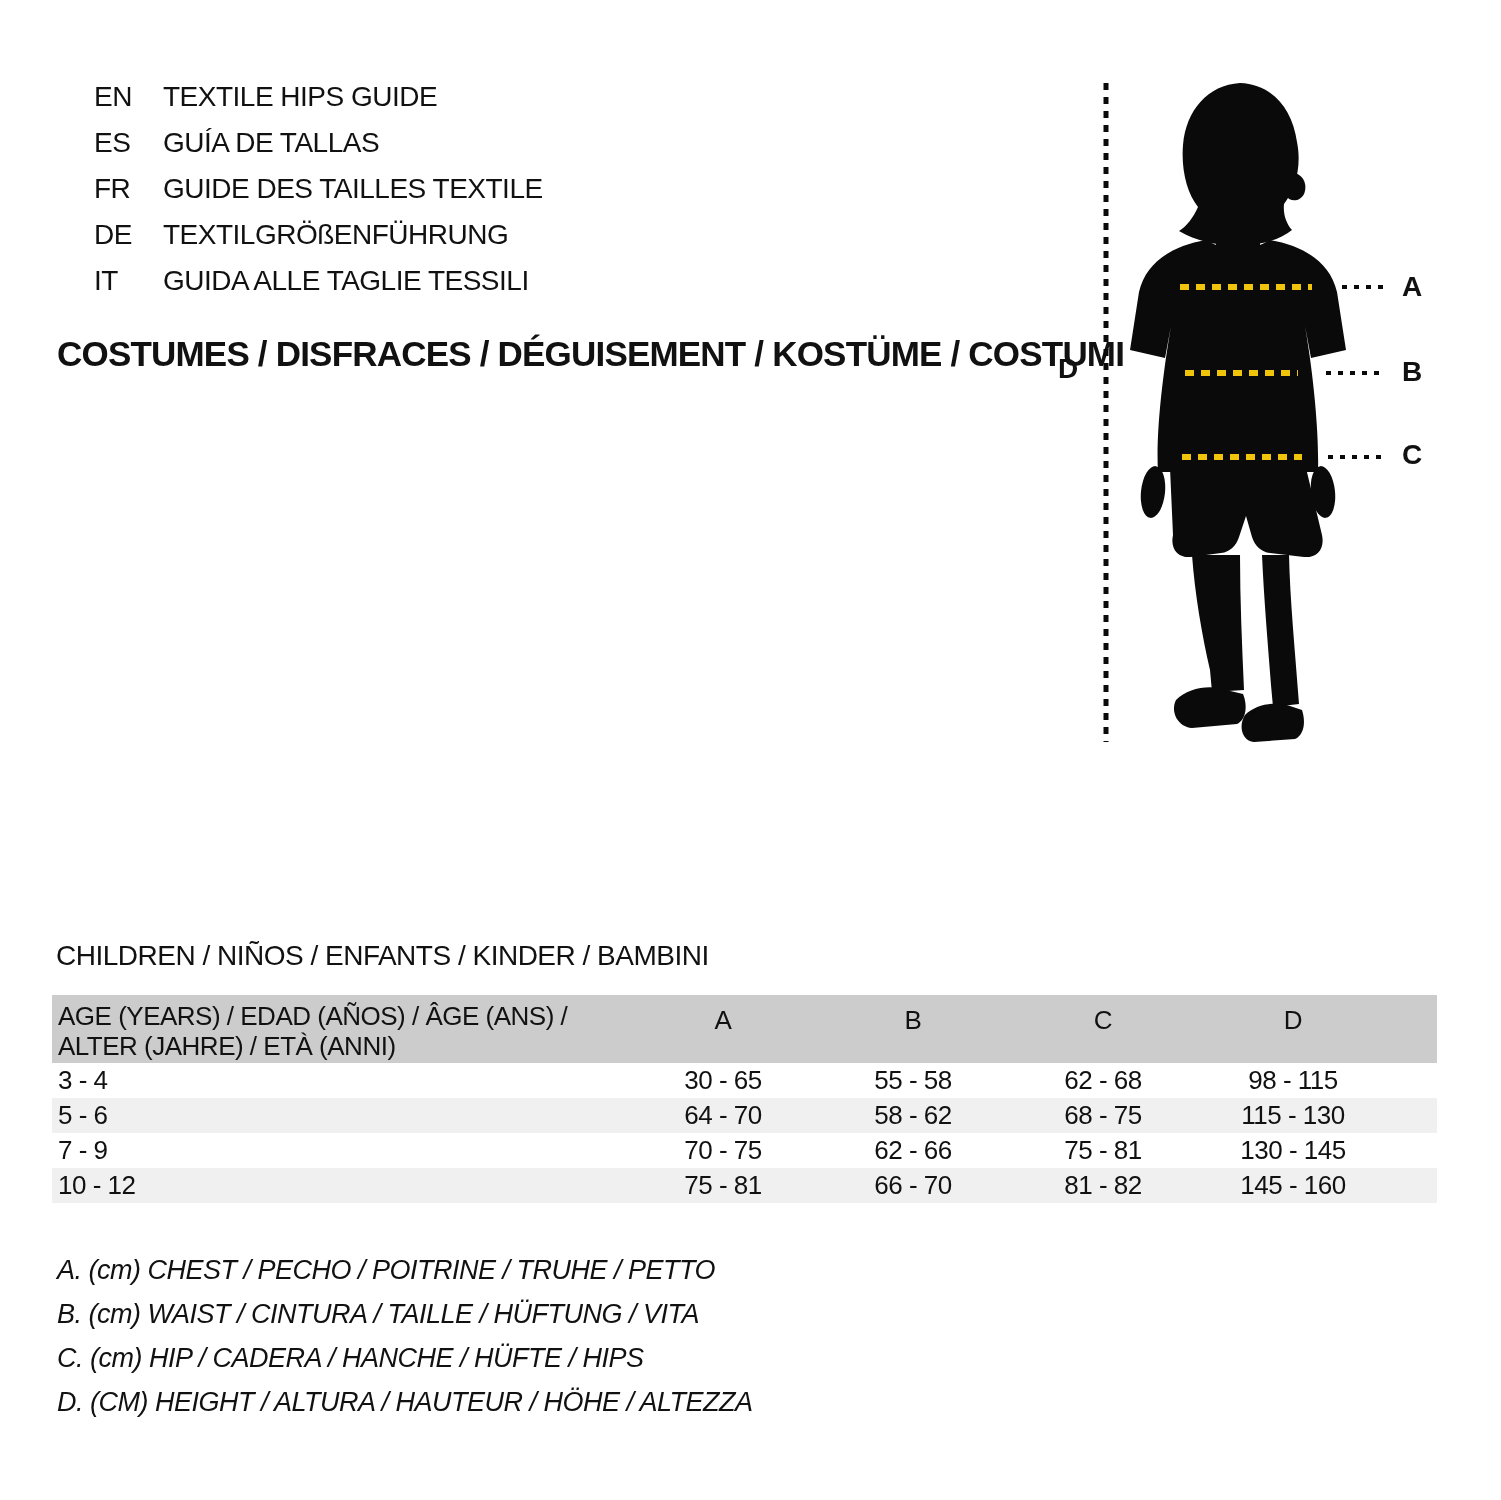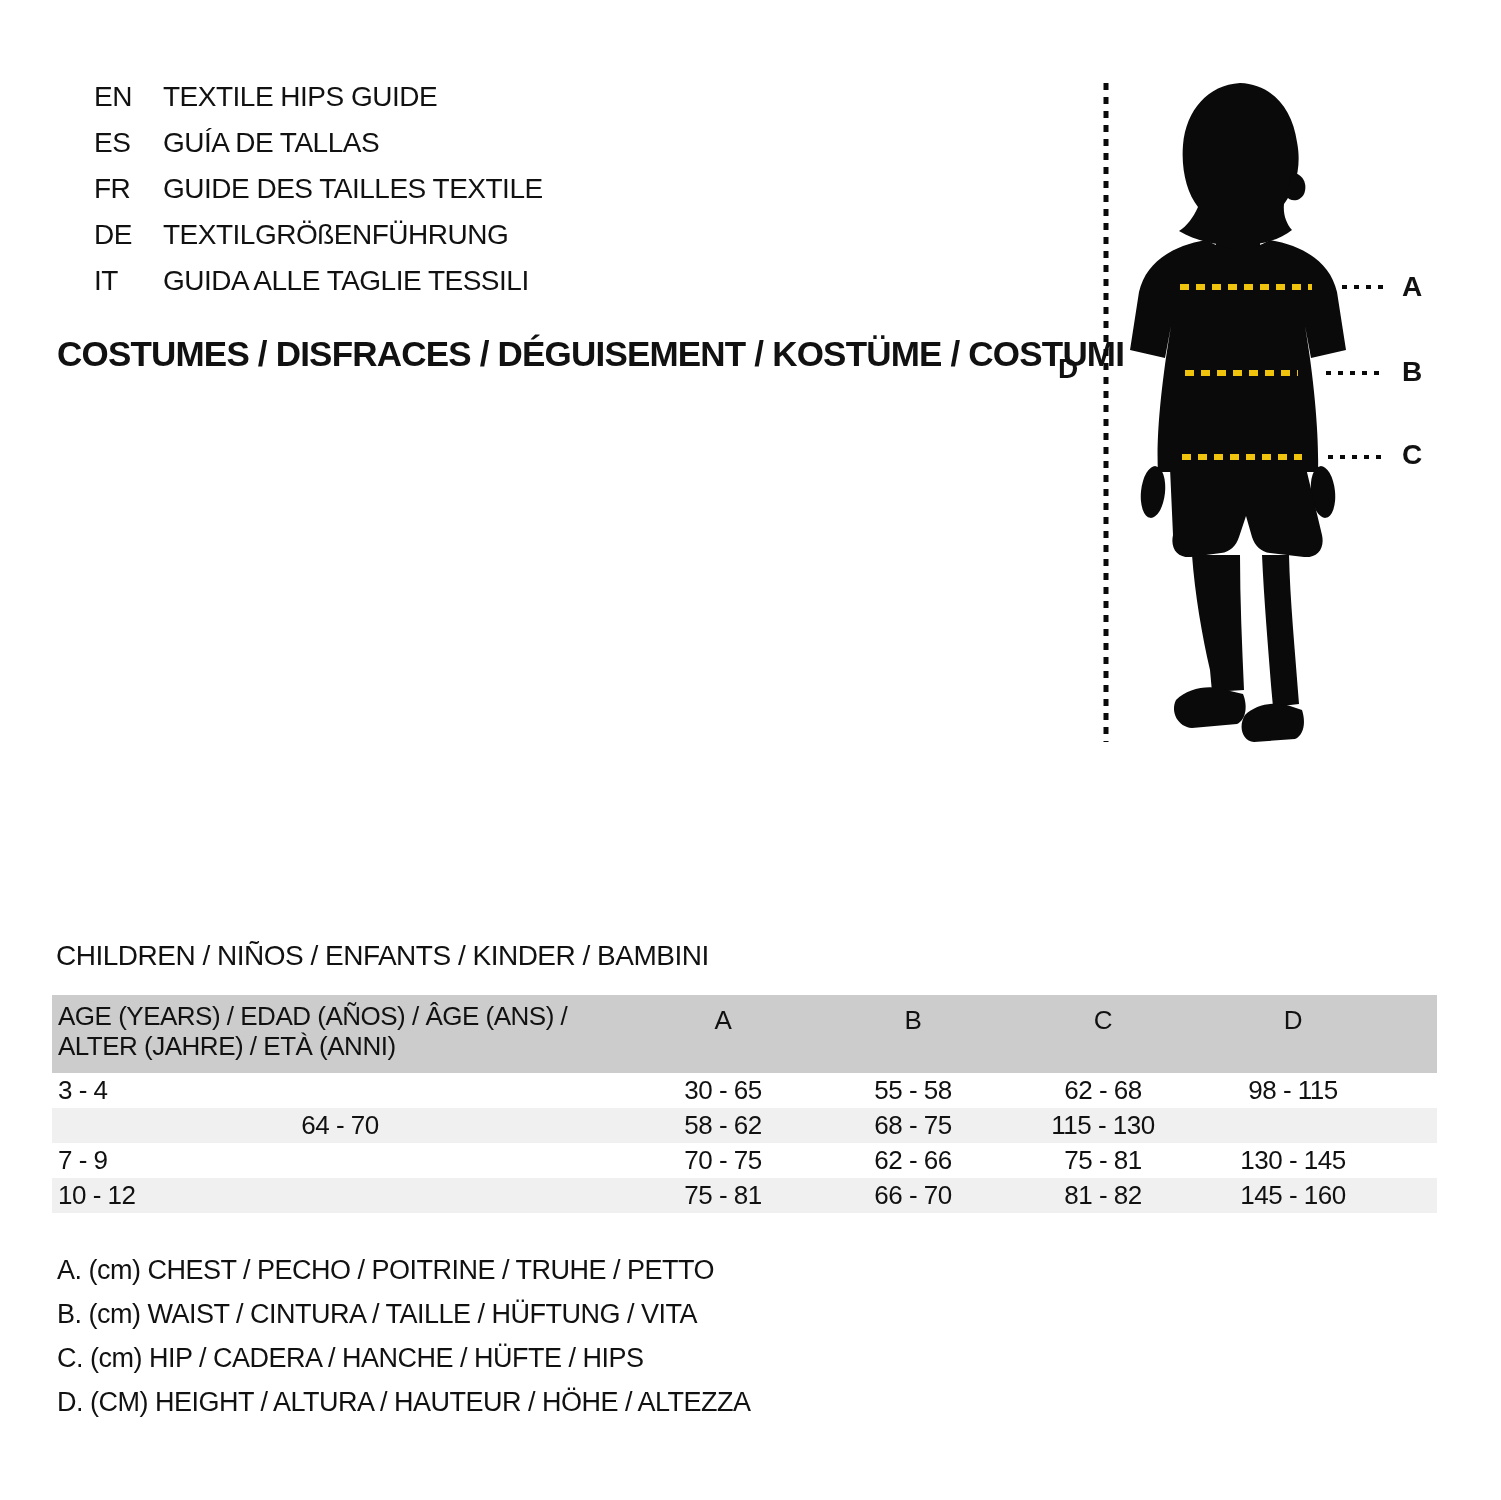--- a/index.html
+++ b/index.html
@@ -27,41 +27,41 @@
   .lbl-b{left:362px;top:297px;}
   .lbl-c{left:362px;top:380px;}
   .lbl-d{left:18px;top:294px;}
   
   .children-title{
     position:absolute;left:56px;top:938px;font-size:28px;line-height:36px;white-space:nowrap;
   }
   
   .size-table{position:absolute;left:52px;top:995px;width:1385px;}
   .t-head{
-    background:#CCCCCC;height:78px;box-sizing:border-box;
+    background:#CCCCCC;height:68px;box-sizing:border-box;
     display:grid;grid-template-columns:576px 190px 190px 190px 190px;
     padding-right:49px;
   }
   .age-head{
     padding:6px 0 0 6px;font-size:26px;line-height:30px;
   }
   .col-letter{
     font-size:26px;text-align:center;padding-top:10px;
   }
   .t-row{
     height:35px;box-sizing:border-box;
     display:grid;grid-template-columns:576px 190px 190px 190px 190px;
     padding-right:49px;font-size:26px;line-height:35px;
   }
   .t-row.alt{background:#F0F0F0;}
   .age-cell{padding-left:6px;}
   .val-cell{text-align:center;}
   
   .legend{position:absolute;left:57px;top:1248px;}
-  .legend-item{font-size:27px;line-height:44px;white-space:nowrap;}
+  .legend-item{font-size:27px;line-height:44px;white-space:nowrap;font-style:italic;}
 </style>
 </head>
 <body>
 
 <div class="lang-block">
   <div class="lang-row">
     <span class="lang-code">EN</span><span>TEXTILE HIPS GUIDE</span>
   </div>
   <div class="lang-row">
     <span class="lang-code">ES</span><span>GUÍA DE TALLAS</span>
@@ -136,20 +136,21 @@
   </div>
 
   <div class="t-row">
     <div class="age-cell">3 - 4</div>
     <div class="val-cell">30 - 65</div>
     <div class="val-cell">55 - 58</div>
     <div class="val-cell">62 - 68</div>
     <div class="val-cell">98 - 115</div>
   </div>
   <div class="t-row alt">
+    <div class="age-cell">5 - 6</div>
     <div class="val-cell">64 - 70</div>
     <div class="val-cell">58 - 62</div>
     <div class="val-cell">68 - 75</div>
     <div class="val-cell">115 - 130</div>
   </div>
   <div class="t-row">
     <div class="age-cell">7 - 9</div>
     <div class="val-cell">70 - 75</div>
     <div class="val-cell">62 - 66</div>
     <div class="val-cell">75 - 81</div>

